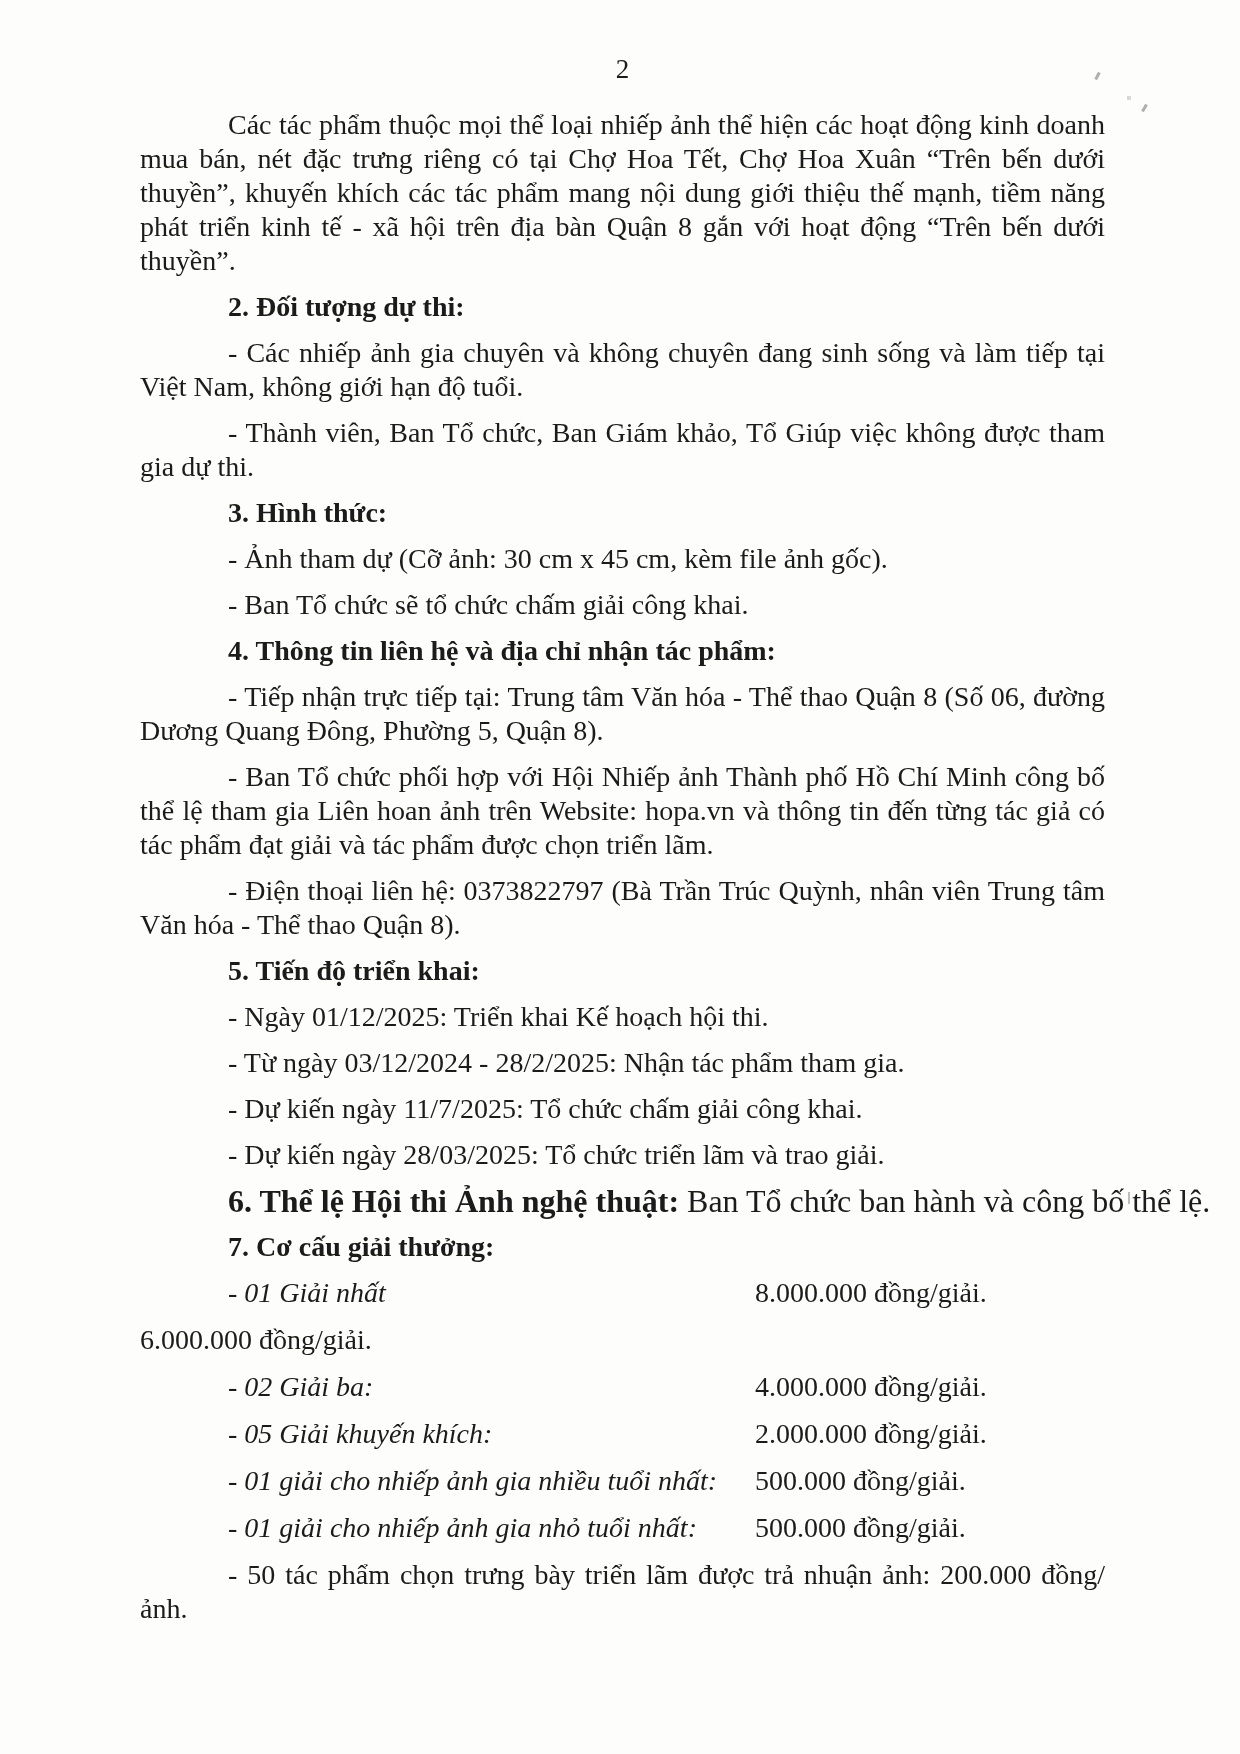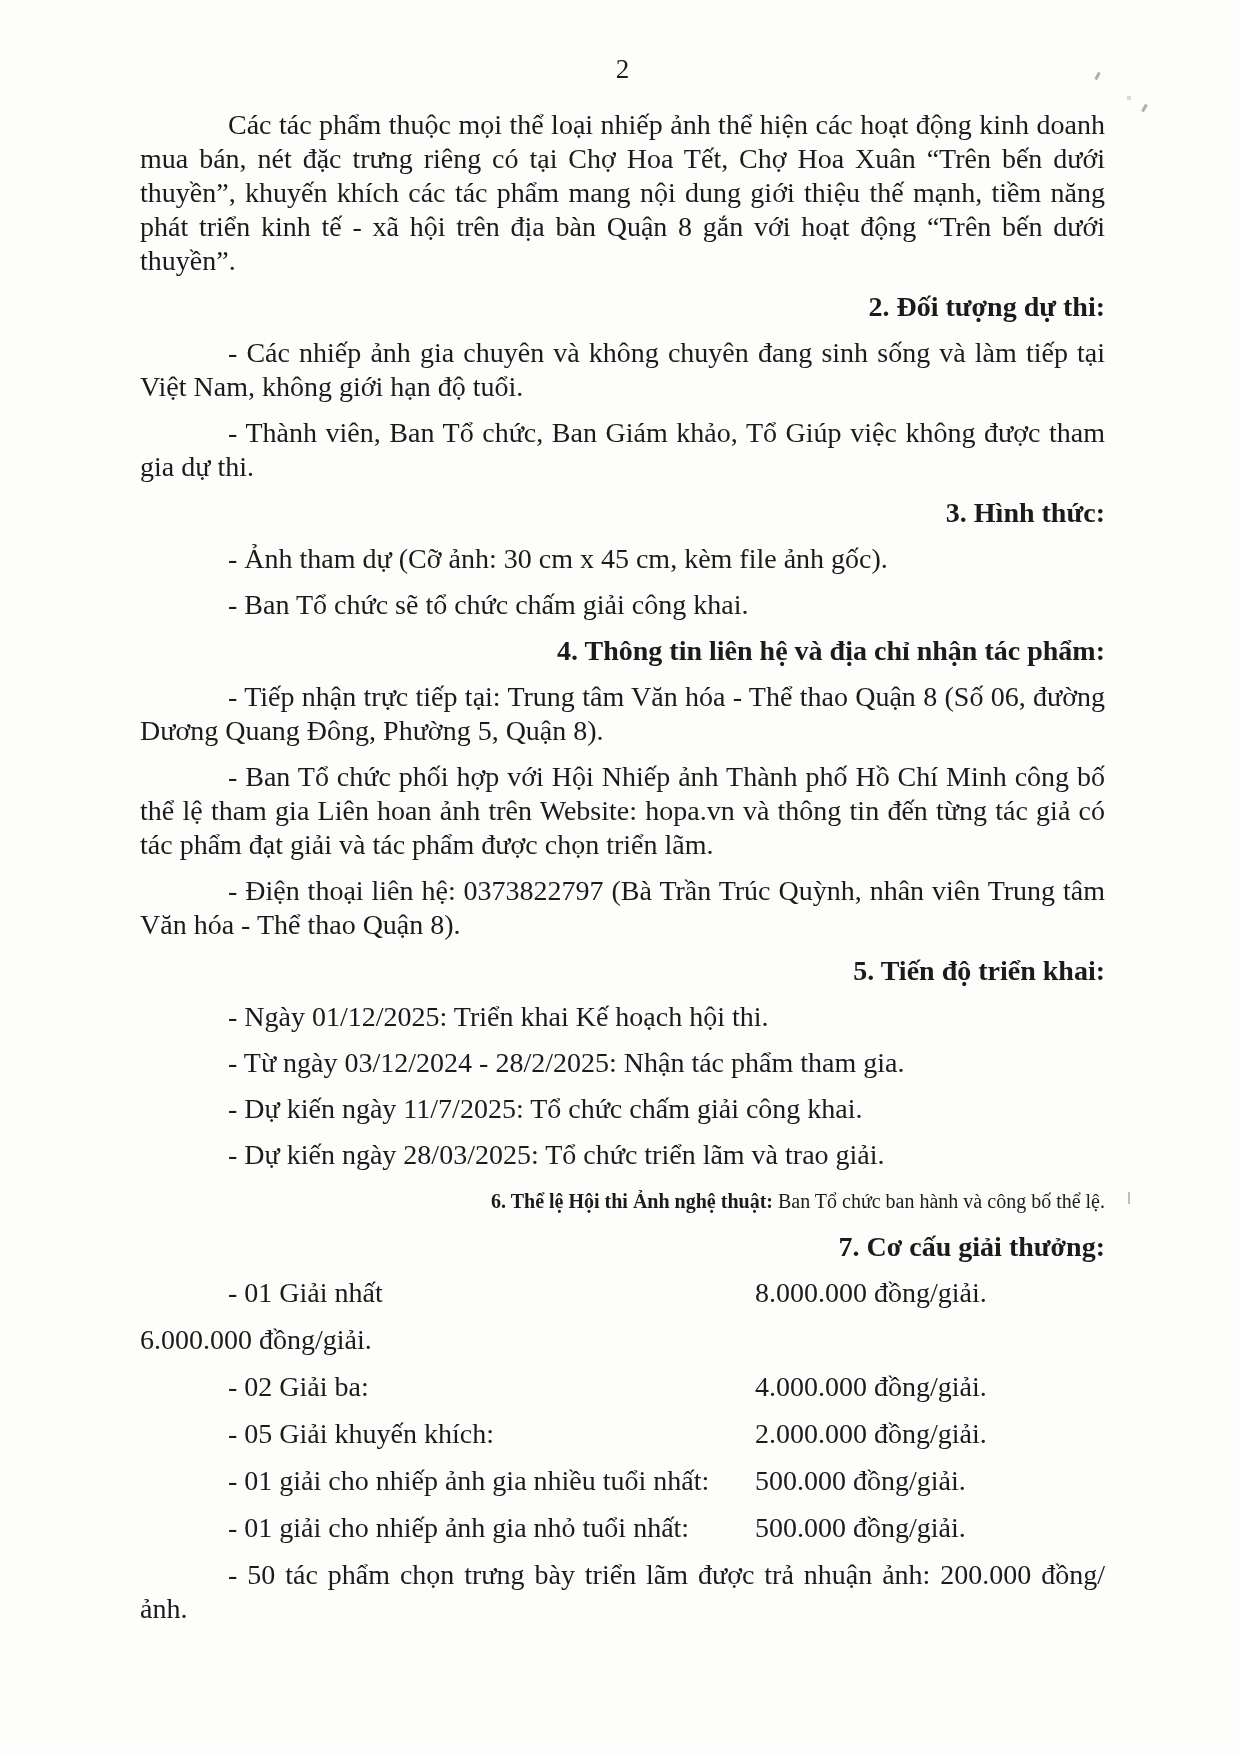--- a/index.html
+++ b/index.html
@@ -33,43 +33,44 @@
   }
   .indent {
     text-indent: 88px;
   }
   .heading {
     font-weight: 700;
     font-size: 28px;
     line-height: 34px;
     text-indent: 88px;
     margin: 6px 0 12px 0;
-    text-align: right;
+    text-align: left;
   }
   .inline-heading {
-    font-size: 20px;
+    font-size: 32px;
     line-height: 34px;
     text-indent: 88px;
     margin: 6px 0 12px 0;
     white-space: nowrap;
     text-align: right;
   }
   .inline-heading .bold {
     font-weight: 700;
   }
   .prize-row {
     display: grid;
     grid-template-columns: 615px 1fr;
     font-size: 28px;
     line-height: 34px;
     margin: 0 0 13px 0;
   }
   .prize-label {
     padding-left: 88px;
     white-space: nowrap;
+    font-style: italic;
   }
   .prize-amount {
     white-space: nowrap;
   }
   .one-line {
     white-space: nowrap;
   }
   
   .speck {
     position: absolute;

